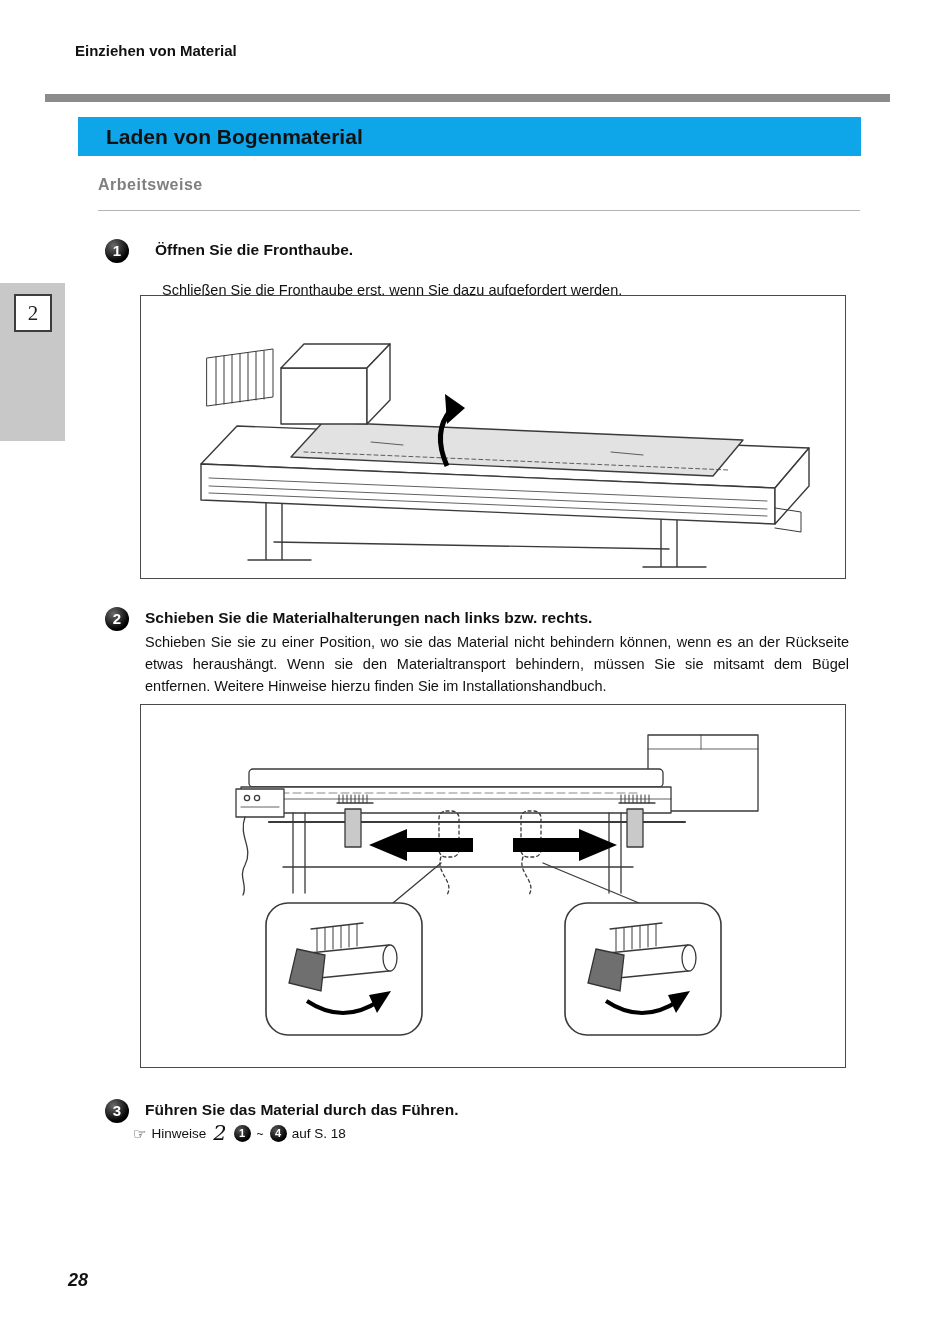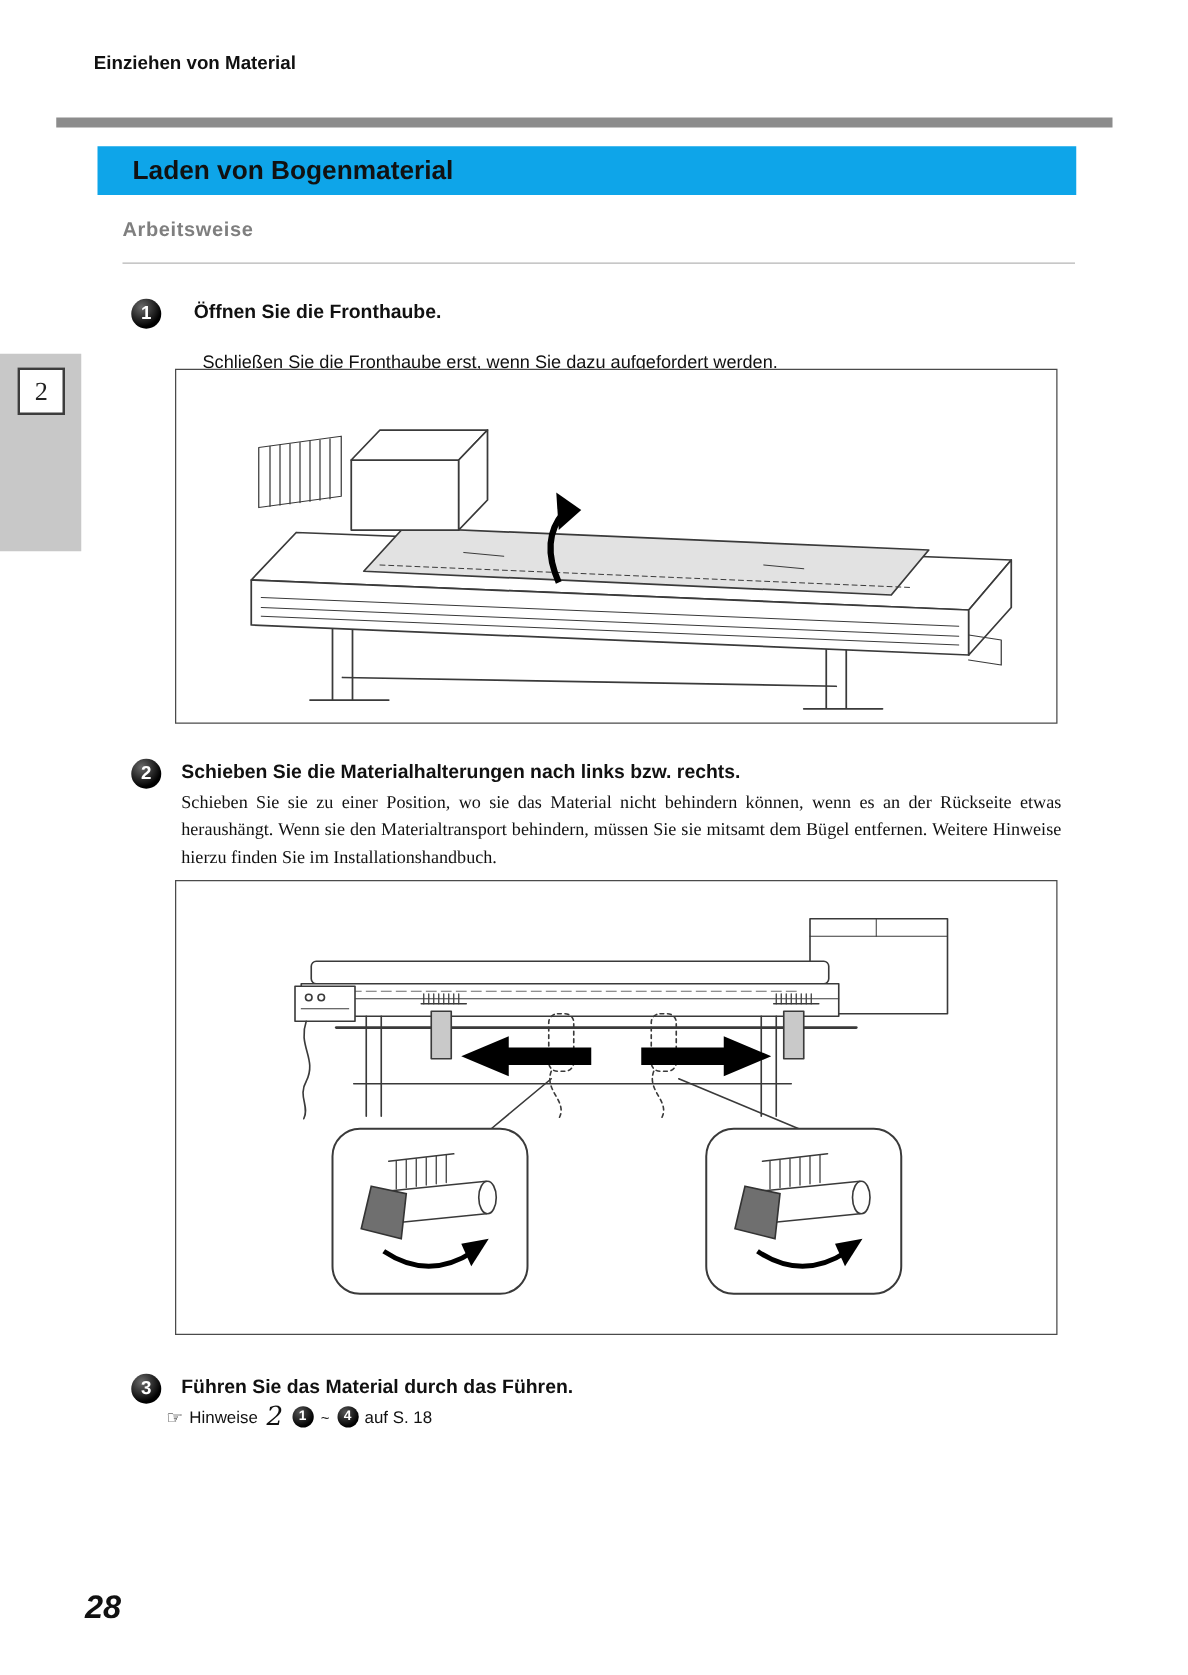--- a/index.html
+++ b/index.html
@@ -62,21 +62,21 @@
   .ref-line { display: flex; align-items: center; gap: 5px; font-size: 13.5px; color: #111; }
   .ref-hand { font-size: 15px; }
   .ref-script-num {
     font-family: "DejaVu Serif", serif; font-style: italic;
     font-size: 21px; line-height: 1; margin: 0 2px;
   }
   .ref-tilde { font-size: 12px; margin: 0 1px; }
 
   .page-number {
     left: 68px; top: 1270px;
-    font-size: 26px; font-weight: bold; font-style: italic; color: #111; text-align: center;
+    font-size: 18px; font-weight: bold; font-style: italic; color: #111; text-align: center;
   }
 
   svg { display: block; }
 </style>
 </head>
 <body>
 
 <div class="abs doc-header">Einziehen von Material</div>
 <div class="abs header-rule"></div>
 
@@ -128,21 +128,21 @@
 
     <g>
       <path d="M306,170 Q 291,136 310,114" fill="none" stroke="#000" stroke-width="5"></path>
       <polygon points="304,98 324,112 306,128" fill="#000"></polygon>
     </g>
   </svg>
 </div>
 
 <div class="abs step-badge" style="left:105px; top:607px;">2</div>
 <div class="abs step-title" style="left:145px; top:609px;">Schieben Sie die Materialhalterungen nach links bzw. rechts.</div>
-<div class="abs step-body justify" style="left:145px; top:631px; width:704px;font-family:Liberation Serif, serif;">Schieben Sie sie zu einer Position, wo sie das Material nicht behindern können, wenn es an der Rückseite etwas heraushängt. Wenn sie den Materialtransport behindern, müssen Sie sie mitsamt dem Bügel entfernen. Weitere Hinweise hierzu finden Sie im Installationshandbuch.</div>
+<div class="abs step-body justify" style="left:145px; top:631px; width:704px;">Schieben Sie sie zu einer Position, wo sie das Material nicht behindern können, wenn es an der Rückseite etwas heraushängt. Wenn sie den Materialtransport behindern, müssen Sie sie mitsamt dem Bügel entfernen. Weitere Hinweise hierzu finden Sie im Installationshandbuch.</div>
 
 <div class="abs figure-frame" style="left:140px; top:704px; width:706px; height:364px;">
   <svg viewBox="0 0 704 362" width="704" height="362">
     <g fill="none" stroke="#3a3a3a" stroke-width="1.3" stroke-linejoin="round" stroke-linecap="round">
 
       <rect x="507" y="30" width="110" height="76" fill="#ffffff"></rect>
       <path d="M507,44 L617,44" stroke-width="0.8"></path>
       <path d="M560,30 L560,44" stroke-width="0.8"></path>
 
       <rect x="108" y="64" width="414" height="18" rx="4" fill="#ffffff"></rect>

